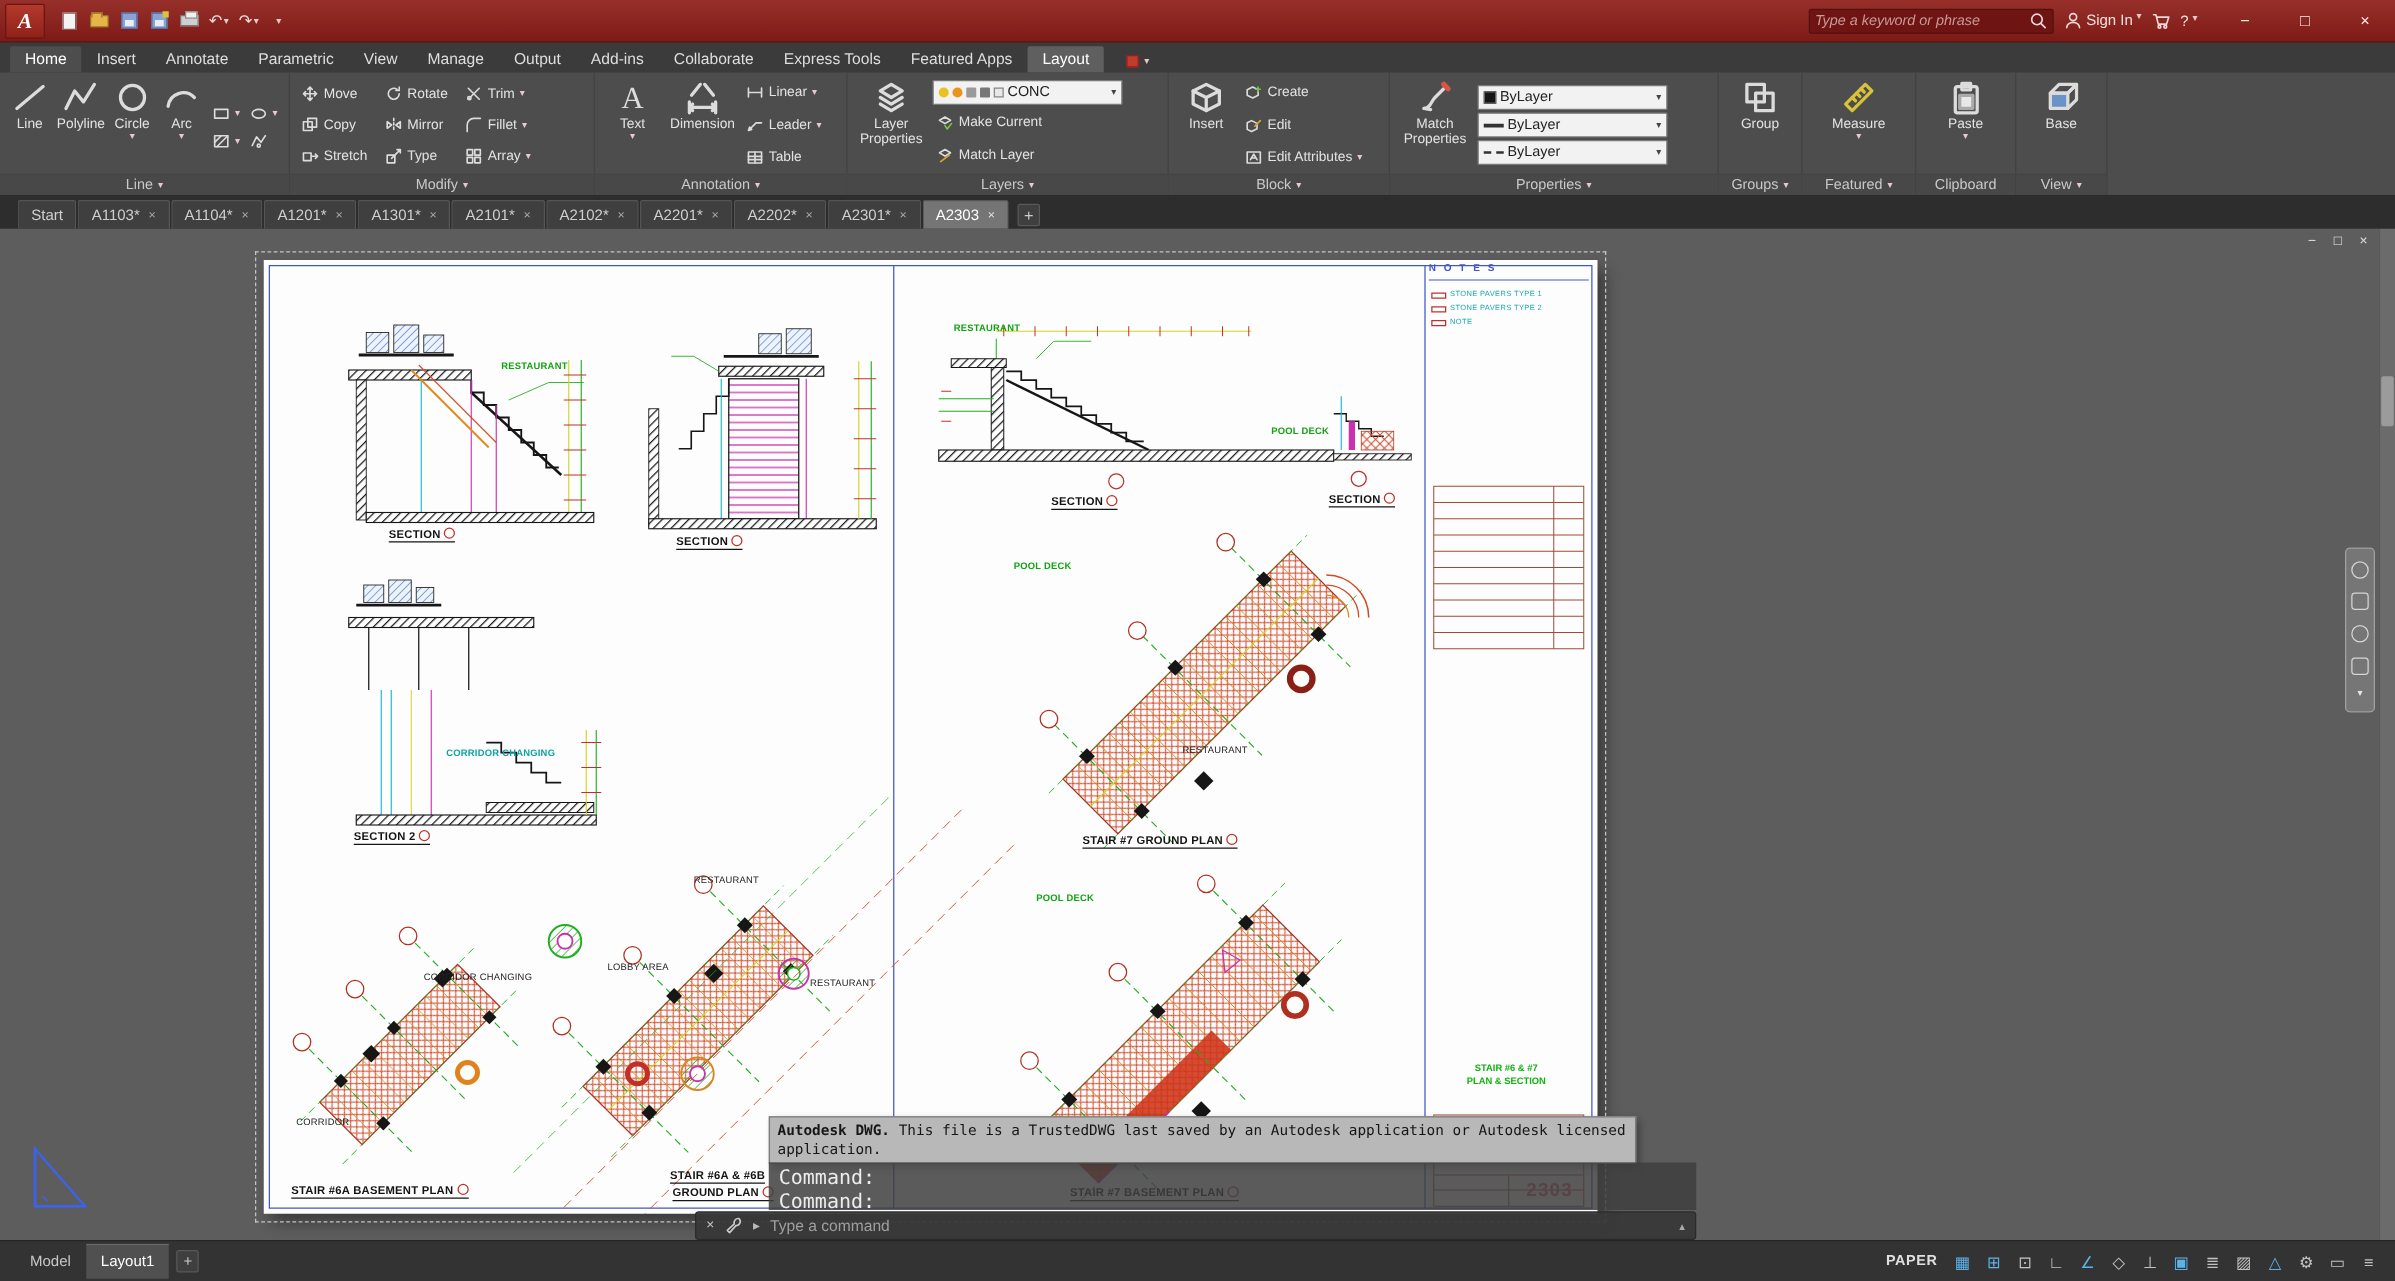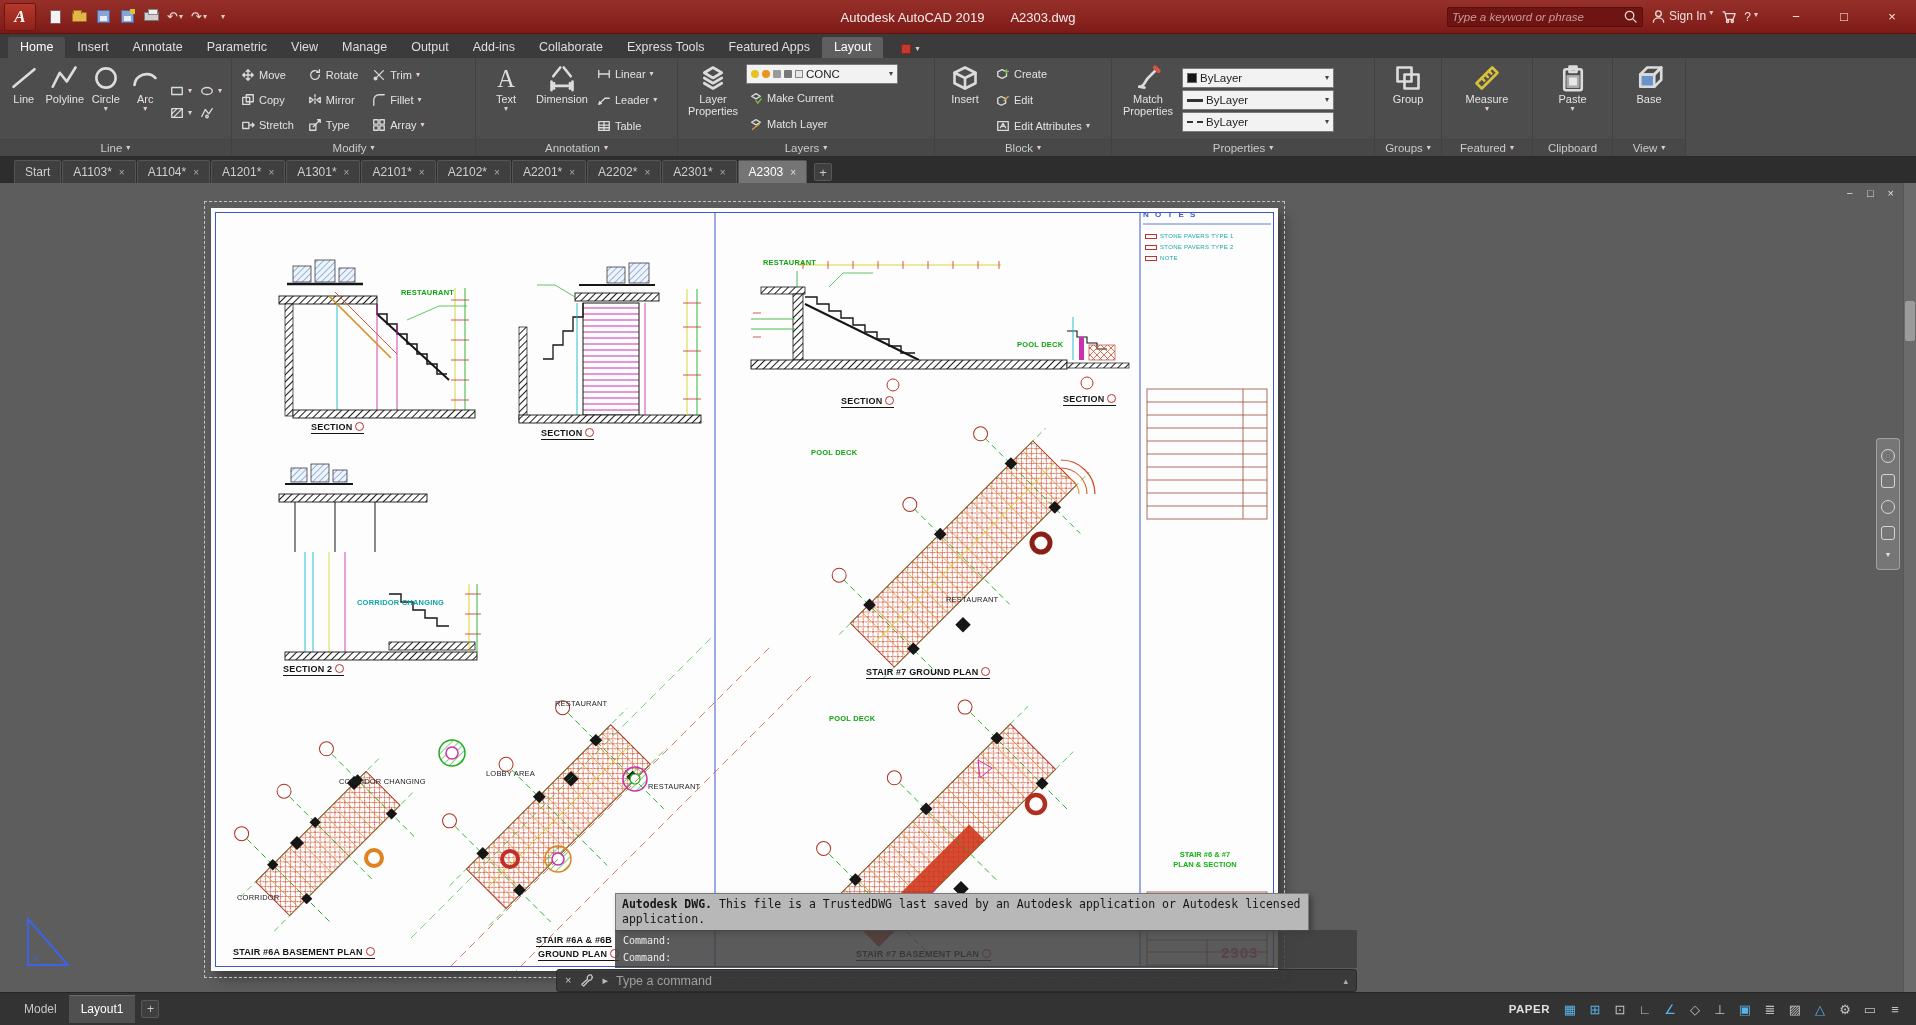--- a/index.html
+++ b/index.html
@@ -91,21 +91,21 @@
 
   .dwgctrl{position:absolute;top:4px;right:22px;display:flex;gap:14px;color:#e0e0e0;font-size:11px;z-index:6}
   .sbarv{position:absolute;right:0;top:0;bottom:0;width:13px;background:#6b6b6b;border-left:1px solid #575757;z-index:5}
   .sbarv .thumb{position:absolute;left:1px;right:1px;top:118px;height:40px;background:#9b9b9b;border-radius:2px}
   .navbar{position:absolute;right:16px;top:255px;width:24px;height:132px;background:rgba(210,210,210,.22);border:1px solid rgba(240,240,240,.35);border-radius:4px;display:flex;flex-direction:column;align-items:center;justify-content:space-around;padding:4px 0;z-index:5}
   .navic{width:14px;height:14px;border:1.5px solid #e7e7e7;border-radius:3px;opacity:.85}
   .navic.round{border-radius:50%}
   .ucs{position:absolute;left:24px;top:730px;z-index:4}
 
   .tooltip{position:absolute;left:615px;top:710px;width:694px;background:#b8b8b8;border:1px solid #7a7a7a;box-shadow:3px 3px 6px rgba(0,0,0,.35);padding:3px 6px;z-index:8;font-family:"DejaVu Sans Mono",monospace;font-size:11.5px;color:#161616;line-height:15px}
-  .cmdhist{position:absolute;left:615px;top:747px;width:742px;height:38px;background:rgba(62,62,62,.85);z-index:8;font-family:"DejaVu Sans Mono",monospace;font-size:10px;color:#ececec;display:flex;flex-direction:column;justify-content:space-around;padding:2px 8px}
+  .cmdhist{position:absolute;left:615px;top:747px;width:742px;height:38px;background:rgba(62,62,62,.85);z-index:8;font-family:"DejaVu Sans Mono",monospace;font-size:16px;color:#ececec;display:flex;flex-direction:column;justify-content:space-around;padding:2px 8px}
   .cmdbar{position:absolute;left:556px;top:786px;width:801px;height:23px;background:rgba(56,56,56,.95);border:1px solid #2b2b2b;border-radius:3px;z-index:9;display:flex;align-items:center;gap:8px;padding:0 8px;color:#c9c9c9}
   .cmdbar .prompt{color:#9f9f9f;font-size:12.5px}
   .cmdbar .arrow{color:#b9b9b9;font-size:11px}
   .cmdbar .endchev{margin-left:auto;font-size:9px;color:#aaa}
 
   
   .statusbar{height:33px;background:#333;border-top:1px solid #262626;display:flex;align-items:center;color:#c8c8c8;font-size:12px}
   .mltab{padding:7px 12px;cursor:default}
   .mltab.active{background:#505050;color:#fff;box-shadow:inset 0 1px 0 #6a6a6a}
   .mlplus{width:18px;height:18px;margin-left:6px;background:#3f3f3f;border:1px solid #585858;border-radius:2px;display:flex;align-items:center;justify-content:center}
@@ -143,24 +143,20 @@
           <span class="gi">↶</span>
           <span class="gi chev">▾</span>
         </div>
       <div class="qatbtn">
           <span class="gi">↷</span>
           <span class="gi chev">▾</span>
         </div>
       <div class="qatbtn">
           <span class="gi chev">▾</span>
         </div>
-    </div>
-    <div class="tb-title">
-      <span>Autodesk AutoCAD 2019</span>
-      <span class="doc">A2303.dwg</span>
     </div>
     <div class="tb-right">
       <div class="searchbox">
         <input placeholder="Type a keyword or phrase" style="">
         <svg class="tbsvg" viewBox="0 0 16 16">
             <circle cx="7" cy="7" r="4.5"></circle>
             <path d="M10.5 10.5L14 14"></path>
           </svg>
       </div>
       <div class="tbicon">

